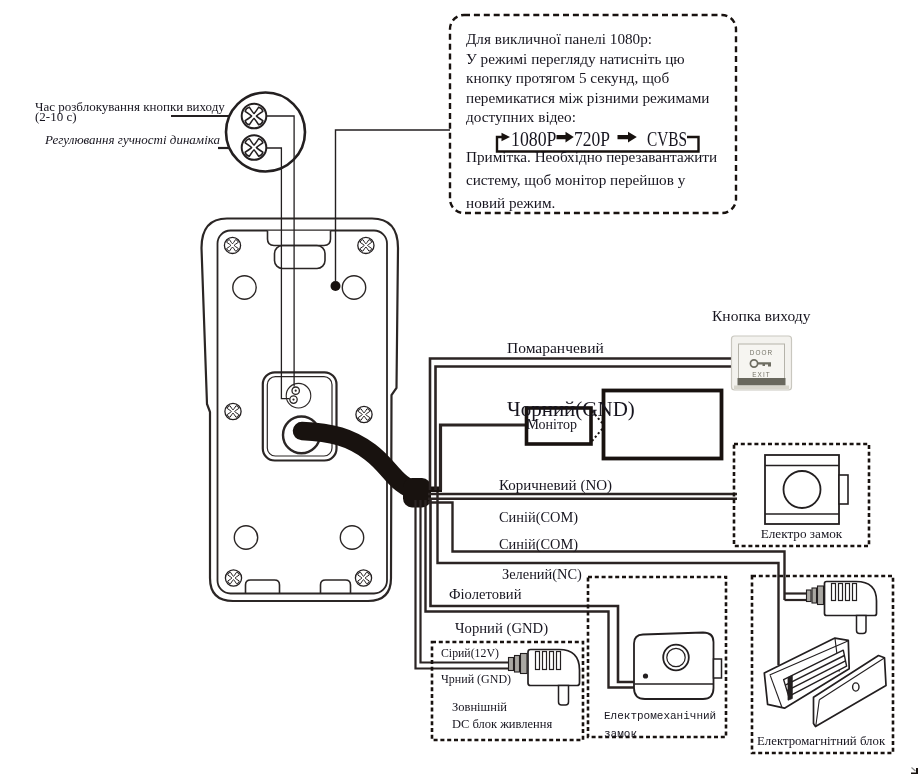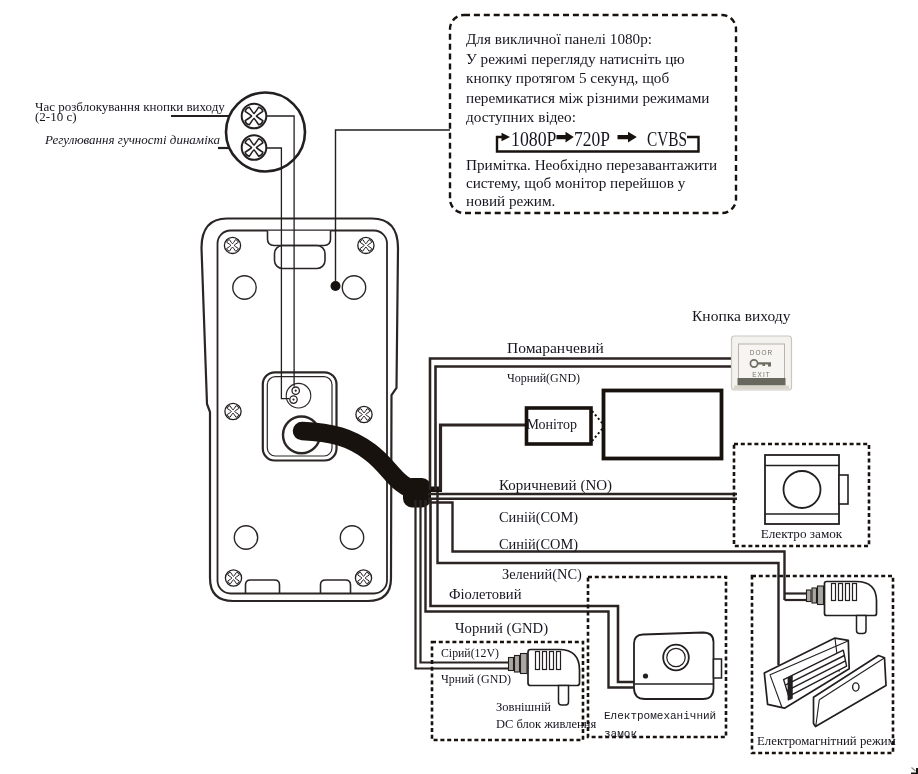--- a/index.html
+++ b/index.html
@@ -198,37 +198,37 @@
 <div class="t" style="left:466px;top:29px;font-size:15.2px;line-height:19.6px;">
 Для викличної панелі 1080p:<br>
 У режимі перегляду натисніть цю<br>
 кнопку протягом 5 секунд, щоб<br>
 перемикатися між різними режимами<br>
 доступних відео:
 </div>
 <div class="t" style="left:511px;top:127px;font-size:21px;transform:scaleX(.847);transform-origin:0 0;">1080P</div>
 <div class="t" style="left:574px;top:127px;font-size:21px;transform:scaleX(.833);transform-origin:0 0;">720P</div>
 <div class="t" style="left:647px;top:127px;font-size:21px;transform:scaleX(.73);transform-origin:0 0;">CVBS</div>
-<div class="t" style="left:466px;top:156px;font-size:15.2px;line-height:18px;">
+<div class="t" style="left:466px;top:145px;font-size:15.2px;line-height:23px;">
 Примітка. Необхідно перезавантажити<br>
 систему, щоб монітор перейшов у<br>
 новий режим.
 </div>
 
-<div class="t" style="left:692px;top:307px;font-size:15.5px;">Кнопка виходу</div>
+<div class="t" style="left:712px;top:307px;font-size:15.5px;">Кнопка виходу</div>
 <div class="t" style="left:507px;top:339px;font-size:15.5px;">Помаранчевий</div>
-<div class="t" style="left:507px;top:372px;font-size:12px;">Чорний(GND)</div>
+<div class="t" style="left:507px;top:397px;font-size:21px;">Чорний(GND)</div>
 <div class="t" style="left:499px;top:476.5px;font-size:15px;">Коричневий (NO)</div>
 <div class="t" style="left:499px;top:508.5px;font-size:14.4px;">Синій(COM)</div>
 <div class="t" style="left:499px;top:536px;font-size:14.4px;">Синій(COM)</div>
 <div class="t" style="left:502px;top:566px;font-size:14.4px;">Зелений(NC)</div>
 <div class="t" style="left:449px;top:586px;font-size:14.6px;">Фіолетовий</div>
 <div class="t" style="left:447px;top:619.5px;font-size:14.7px;margin-left:8px;">Чорний (GND)</div>
 
 <div class="t" style="left:526.5px;top:417px;width:64.5px;text-align:left;font-size:14px;">Монітор</div>
 
 <div class="t" style="left:734px;top:526px;width:135px;text-align:center;font-size:13.2px;">Електро замок</div>
 <div class="t" style="left:604px;top:706.5px;font-size:11px;line-height:18px;font-family:Liberation Mono, monospace;">Електромеханічний<br>замок</div>
 <div class="t" style="left:441px;top:647px;font-size:11.8px;">Сірий(12V)</div>
 <div class="t" style="left:441px;top:672.5px;font-size:12px;">Чрний (GND)</div>
-<div class="t" style="left:452px;top:699px;font-size:12.5px;line-height:16.5px;margin-left:44px;">Зовнішній<br>DC блок живлення</div>
-<div class="t" style="left:757px;top:734px;font-size:12.8px;">Електромагнітний режим</div>
+<div class="t" style="left:452px;top:699px;font-size:12.5px;line-height:16.5px;">Зовнішній<br>DC блок живлення</div>
+<div class="t" style="left:757px;top:734px;font-size:12.8px;">Електромагнітний блок</div>
 </div>
 
 </body></html>

